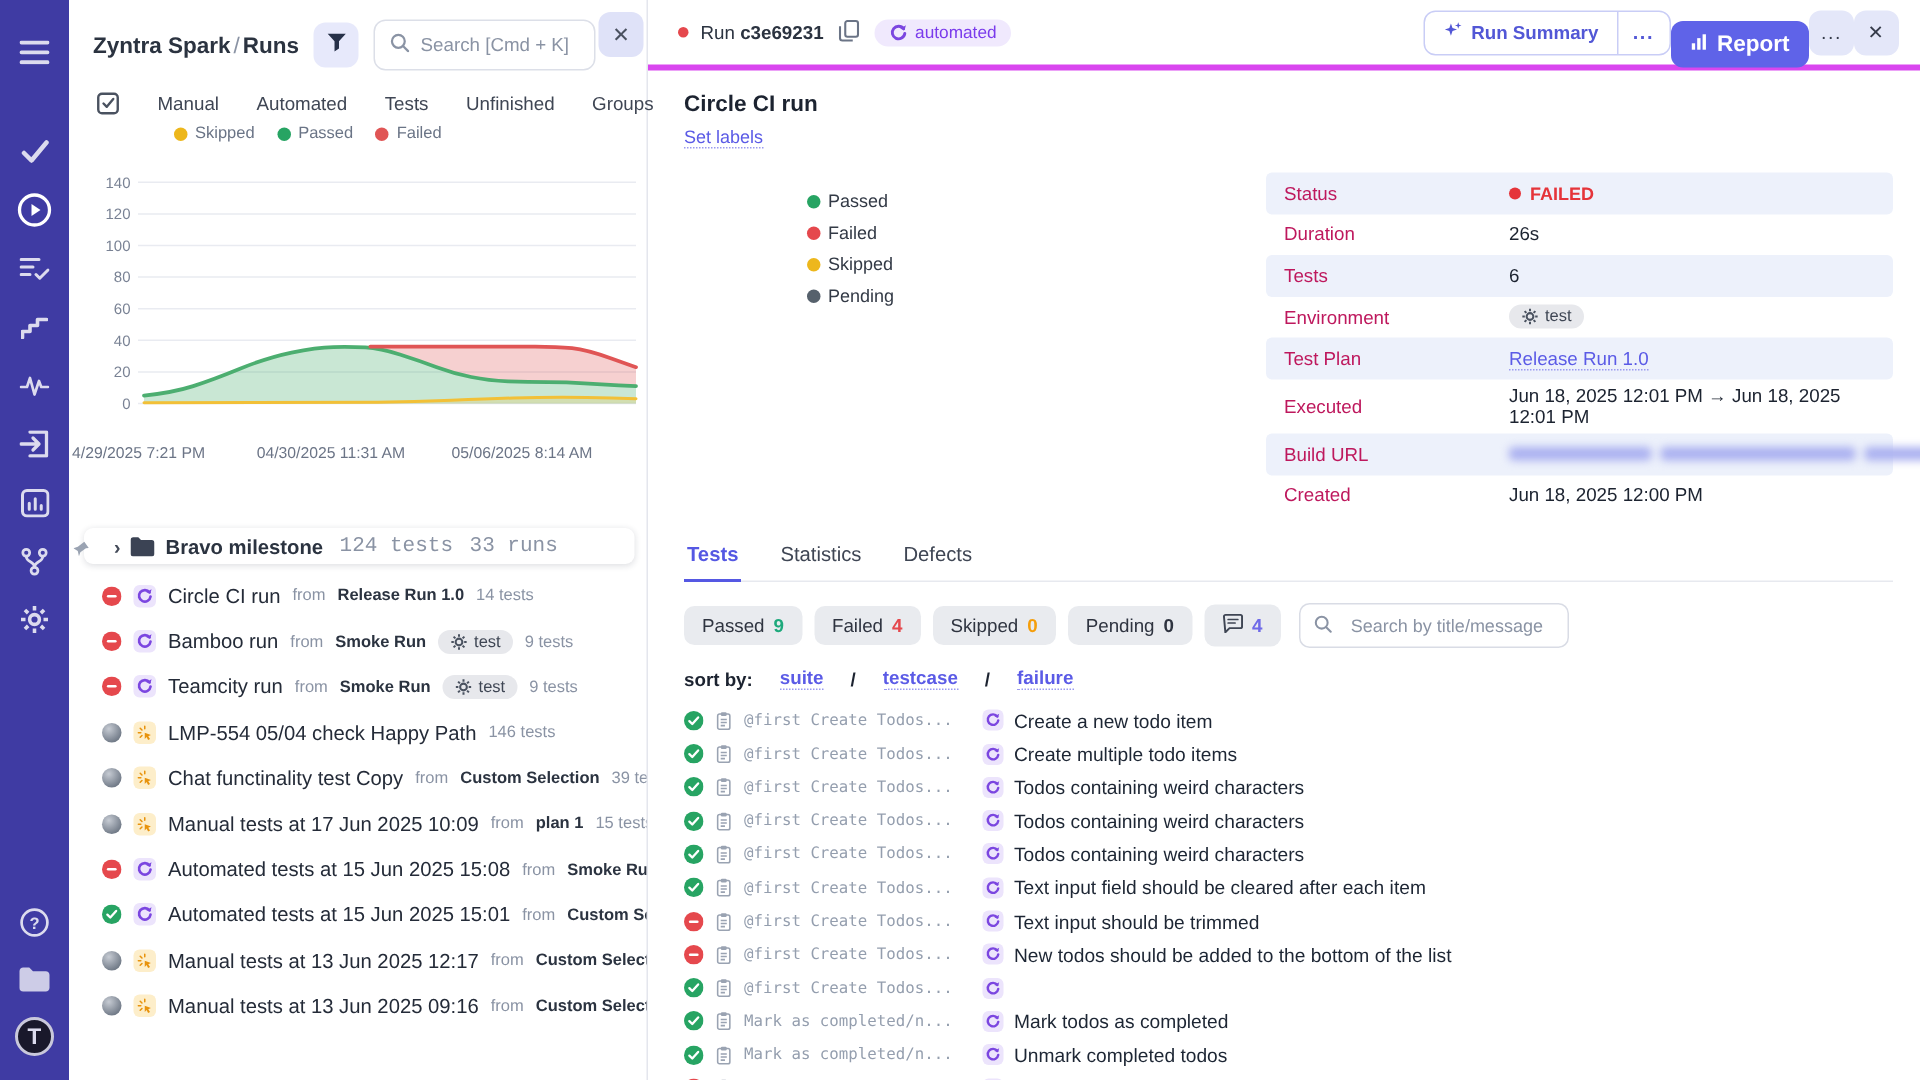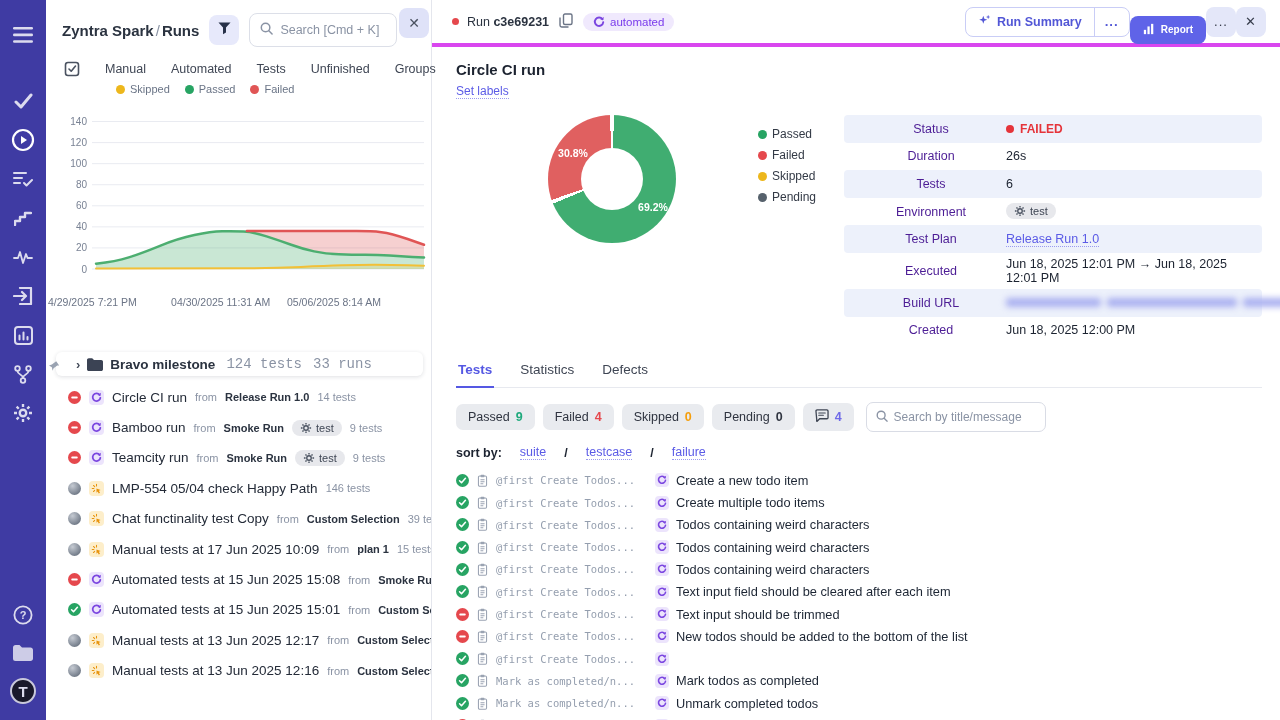--- a/index.html
+++ b/index.html
@@ -55,52 +55,52 @@
   .rp-topbar { height:47px; border-bottom:4px solid #d946ef; display:flex; align-items:center; padding:0 14px 0 20px; gap:8px; flex:none; }
   .run-dot { width:7px; height:7px; border-radius:50%; background:#e5484d; flex:none; }
   .run-label { font-size:12.5px; color:#2b3340; }
   .run-id { font-weight:bold; }
   .btn-copy { background:none; border:none; cursor:pointer; display:flex; padding:2px; }
   .badge-auto { display:inline-flex; align-items:center; gap:5px; background:#f0e9fd; color:#7a3bec; border-radius:9px; padding:3px 10px; font-size:11.5px; }
   .rp-actions { margin-left:auto; display:flex; align-items:center; gap:0; }
   .btn-split { display:flex; border:1px solid #c9cdf6; border-radius:8px; overflow:hidden; background:#fff; }
   .btn-split .seg1 { display:flex; align-items:center; gap:6px; padding:6px 12px; color:#5257d6; font-size:12.5px; font-weight:bold; border:none; background:none; cursor:pointer; }
   .btn-split .seg2 { padding:6px 10px; border:none; border-left:1px solid #c9cdf6; background:none; color:#5257d6; font-weight:bold; cursor:pointer; letter-spacing:1px; }
-  .btn-report { display:flex; align-items:center; gap:6px; background:#5f63e8; color:#fff; border:none; border-radius:8px; padding:7px 13px; font-size:10px; font-weight:bold; cursor:pointer;margin-top:16px; }
+  .btn-report { display:flex; align-items:center; gap:6px; background:#5f63e8; color:#fff; border:none; border-radius:8px; padding:7px 13px; font-size:15px; font-weight:bold; cursor:pointer;margin-top:16px; }
   .btn-sq { width:30px; height:30px; background:#e4e7f9; border:none; border-radius:8px; color:#363c4b; font-size:13px; cursor:pointer; letter-spacing:1px; }
   .rp-content { padding:14px 18px 0 24px; flex:1; overflow:hidden; }
   .run-title { font-size:15px; font-weight:bold; color:#1c2330; }
   .link-dotted { color:#5b5be6; font-size:12px; text-decoration:none; border-bottom:1px dotted #9a9af0; cursor:pointer; }
   .overview { display:flex; margin-top:16px; }
   .donut-wrap { margin-left:92px; position:relative; width:128px; height:128px; flex:none; }
   .donut { width:128px; height:128px; border-radius:50%; }
   .donut-hole { position:absolute; left:50%; top:50%; width:62px; height:62px; background:#fff; border-radius:50%; transform:translate(-50%,-50%); }
   .donut-lbl { position:absolute; color:#fff; font-weight:bold; font-size:10.5px; transform:translate(-50%,-50%); }
   .rd-legend { margin-left:82px; margin-top:12px; display:flex; flex-direction:column; gap:7px; font-size:12px; color:#333a46; flex:none; }
   .info-table { margin-left:auto; width:418px; flex:none; font-size:12.5px; }
   .info-row { display:grid; grid-template-columns:150px 1fr; align-items:center; min-height:27.6px; padding:4px 8px 4px 12px; border-radius:4px; }
   .info-row:nth-child(odd) { background:#edf1fb; }
-  .info-label { color:#4c1d95;text-align:center; }
+  .info-label { color:#be185d; }
   .info-value { color:#1c2330; }
   .failed-txt { color:#e5343a; font-weight:bold; display:inline-flex; align-items:center; gap:6px; font-size:12px; }
   .failed-txt i { width:8px; height:8px; border-radius:50%; background:#e5343a; }
   .blurline { display:flex; gap:6px; filter:blur(3px); }
   .blurline i { height:9px; border-radius:3px; background:#aab0f0; display:inline-block; }
   .rd-tabs { display:flex; gap:24px; margin-top:18px; border-bottom:1px solid #e7e9ef; font-size:13.5px; color:#3f4654; }
   .rd-tab { padding:0 2px 9px; cursor:pointer; }
   .rd-tab.active { color:#5558e3; font-weight:bold; border-bottom:2.5px solid #5558e3; margin-bottom:-1px; }
   .chips-row { display:flex; align-items:center; gap:8px; margin-top:14px; }
   .chip { display:flex; align-items:center; gap:6px; background:#e9ebef; border:none; border-radius:7px; padding:6px 12px; font-size:12.5px; color:#2f3440; cursor:pointer; }
   .chip b { font-weight:bold; }
   .mini-search { height:30px; width:180px; border:1px solid #d9dce5; border-radius:7px; display:flex; align-items:center; gap:6px; padding:0 9px; margin-left:4px; }
-  .mini-search input { border:none; outline:none; width:100%; font-size:12px; font-family:inherit; background:transparent; color:#2b3340; }
+  .mini-search input { border:none; outline:none; width:100%; font-size:12px; font-family:inherit; background:transparent; color:#2b3340;text-align:center; }
   .mini-search input::placeholder { color:#8a93a4; }
   .sort-row { margin-top:13px; font-size:12.5px; color:#1c2330; font-weight:bold; display:flex; gap:18px; align-items:center; }
   .sort-row .slash { font-weight:bold; }
-  .sort-row a { font-weight:normal; }
+  .sort-row a { font-weight:bold; }
   .tests-list { margin-top:9px; }
   .test-row { display:flex; align-items:center; gap:7px; height:22.3px; white-space:nowrap; overflow:hidden; cursor:pointer; }
   .t-suite { font-family:"DejaVu Sans Mono",monospace; font-size:10.5px; color:#949eae; width:152px; overflow:hidden; flex:none; }
   .t-title { font-size:12.8px; color:#1d2634; }
   .ic13 { width:13px; height:13px; flex:none; display:block; }
 </style>
 </head>
 <body>
 
 <svg width="0" height="0" style="position:absolute">
@@ -283,21 +283,21 @@
         <path d="M50 166.73333333333332 Q69.68 164.62666666666667 82.80000000000001 160.41333333333333 Q95.92 156.2 113.96000000000001 148.82666666666665 Q132 141.45333333333332 148.4 138.03 Q164.8 134.60666666666668 176.28 134.34333333333333 Q187.76 134.07999999999998 197.6 134.60666666666665 Q207.44 135.13333333333333 220.56 139.34666666666666 Q233.68 143.56 245.16 147.77333333333334 Q256.64 151.98666666666668 268.12 154.35666666666668 Q279.6 156.72666666666666 292.72 157.25333333333333 Q305.84000000000003 157.78 318.96000000000004 157.78 Q332.08 157.78 343.56 158.57 Q355.04 159.36 366.52 159.88666666666666 L378 160.41333333333333 L378 172 L50 172 Z" fill="rgba(76,174,112,0.30)"></path>
         <path d="M200.88 134.07999999999998 Q246.79999999999998 134.07999999999998 271.4 134.07999999999998 Q296 134.07999999999998 310.76 134.07999999999998 Q325.52 134.07999999999998 335.36 135.13333333333333 Q345.2 136.18666666666667 361.6 141.98000000000002 L378 147.77333333333334 L378 160.41333333333333 L355.04 159.36 L332.08 157.78 L305.84000000000003 157.78 L279.6 156.72666666666666 L256.64 151.98666666666668 L233.68 143.56 L207.44 135.13333333333333 Z" fill="rgba(224,85,85,0.28)"></path>
         <path d="M50 171.47333333333333 Q181.20000000000002 171.47333333333333 205.8 171.20999999999998 Q230.4 170.94666666666666 255 169.89333333333332 Q279.6 168.84 296 168.31333333333333 Q312.40000000000003 167.78666666666666 328.8 167.78666666666666 Q345.2 167.78666666666666 361.6 168.31333333333333 L378 168.84 L378 172 L50 172 Z" fill="rgba(242,192,55,0.22)"></path>
         <path d="M50 166.73333333333332 Q69.68 164.62666666666667 82.80000000000001 160.41333333333333 Q95.92 156.2 113.96000000000001 148.82666666666665 Q132 141.45333333333332 148.4 138.03 Q164.8 134.60666666666668 176.28 134.34333333333333 Q187.76 134.07999999999998 197.6 134.60666666666665 Q207.44 135.13333333333333 220.56 139.34666666666666 Q233.68 143.56 245.16 147.77333333333334 Q256.64 151.98666666666668 268.12 154.35666666666668 Q279.6 156.72666666666666 292.72 157.25333333333333 Q305.84000000000003 157.78 318.96000000000004 157.78 Q332.08 157.78 343.56 158.57 Q355.04 159.36 366.52 159.88666666666666 L378 160.41333333333333" fill="none" stroke="#4cae70" stroke-width="2.5" stroke-linecap="round"></path>
         <path d="M200.88 134.07999999999998 Q246.79999999999998 134.07999999999998 271.4 134.07999999999998 Q296 134.07999999999998 310.76 134.07999999999998 Q325.52 134.07999999999998 335.36 135.13333333333333 Q345.2 136.18666666666667 361.6 141.98000000000002 L378 147.77333333333334" fill="none" stroke="#e05555" stroke-width="2.5" stroke-linecap="round"></path>
         <path d="M50 171.47333333333333 Q181.20000000000002 171.47333333333333 205.8 171.20999999999998 Q230.4 170.94666666666666 255 169.89333333333332 Q279.6 168.84 296 168.31333333333333 Q312.40000000000003 167.78666666666666 328.8 167.78666666666666 Q345.2 167.78666666666666 361.6 168.31333333333333 L378 168.84" fill="none" stroke="#f2c037" stroke-width="2" stroke-linecap="round"></path>
       </svg>
     <div class="xlabels" id="xlabels">
         <span style="left: 2px; transform: none;">4/29/2025 7:21 PM</span>
         <span style="left: 174.64px; transform: translateX(-50%);">04/30/2025 11:31 AM</span>
-        <span style="left: 288px; transform: translateX(-50%);">05/06/2025 8:14 AM</span>
+        <span style="left: 302px; transform: translateX(-50%);">05/06/2025 8:14 AM</span>
       </div>
   </div>
 
   <div class="run-list">
     <div class="milestone-row">
       <span class="pin"><svg width="11" height="11" viewBox="0 0 12 12">
             <path d="M7 1l4 4-2 .5L5.5 9 5 12 3.5 8.5 0 7l3-1.5z" fill="#9aa3b2" transform="rotate(10 6 6)"></path>
           </svg></span>
       <span class="ms-chev">›</span>
       <span style="display:flex">
@@ -496,21 +496,21 @@
     <span style="display:flex">
             <span class="sphere"></span>
           </span>
     <span style="display:flex">
             <span class="tico man">
               <svg width="11" height="11" viewBox="0 0 16 16">
                 <use href="#g-man"></use>
               </svg>
             </span>
           </span>
-    <span class="rname">Manual tests at 13 Jun 2025 12:16</span>
+    <span class="rname">Manual tests at 13 Jun 2025 09:16</span>
     <span class="rfrom">from</span>
     <b class="rsrc">Custom Selection</b>
 
   </div>
 </div>
   </div>
 </section>
 
 <section class="right-panel">
   <div class="rp-topbar">
@@ -554,26 +554,20 @@
       <button class="btn-sq">...</button>
       <button class="btn-sq">✕</button>
     </div>
   </div>
 
   <div class="rp-content">
     <div class="run-title">Circle CI run</div>
     <a class="link-dotted" style="display:inline-block;margin-top:6px">Set labels</a>
 
     <div class="overview">
-      <div class="donut-wrap">
-        <div class="donut" id="donut" style="background: conic-gradient(rgb(255, 255, 255) 0deg, rgb(255, 255, 255) 0.5%, rgb(64, 173, 113) 0.5%, rgb(64, 173, 113) 68.7%, rgb(255, 255, 255) 68.7%, rgb(255, 255, 255) 69.7%, rgb(224, 96, 96) 69.7%, rgb(224, 96, 96) 99.5%, rgb(255, 255, 255) 99.5%, rgb(255, 255, 255) 100%);"></div>
-        <div class="donut-hole"></div>
-        <span class="donut-lbl" style="left:25px;top:38px">30.8%</span>
-        <span class="donut-lbl" style="left:105px;top:92px">69.2%</span>
-      </div>
       <div class="rd-legend" id="rd-legend">
           <span class="lg-item"><i style="background: rgb(39, 164, 99);"></i>Passed</span>
           <span class="lg-item"><i style="background: rgb(229, 72, 77);"></i>Failed</span>
           <span class="lg-item"><i style="background: rgb(237, 183, 28);"></i>Skipped</span>
           <span class="lg-item"><i style="background: rgb(86, 97, 108);"></i>Pending</span>
         </div>
       <div class="info-table" id="info-table">
           <div class="info-row">
             <div class="info-label">Status</div>
             <div class="info-value"><span class="failed-txt"><i></i>FAILED</span></div>

